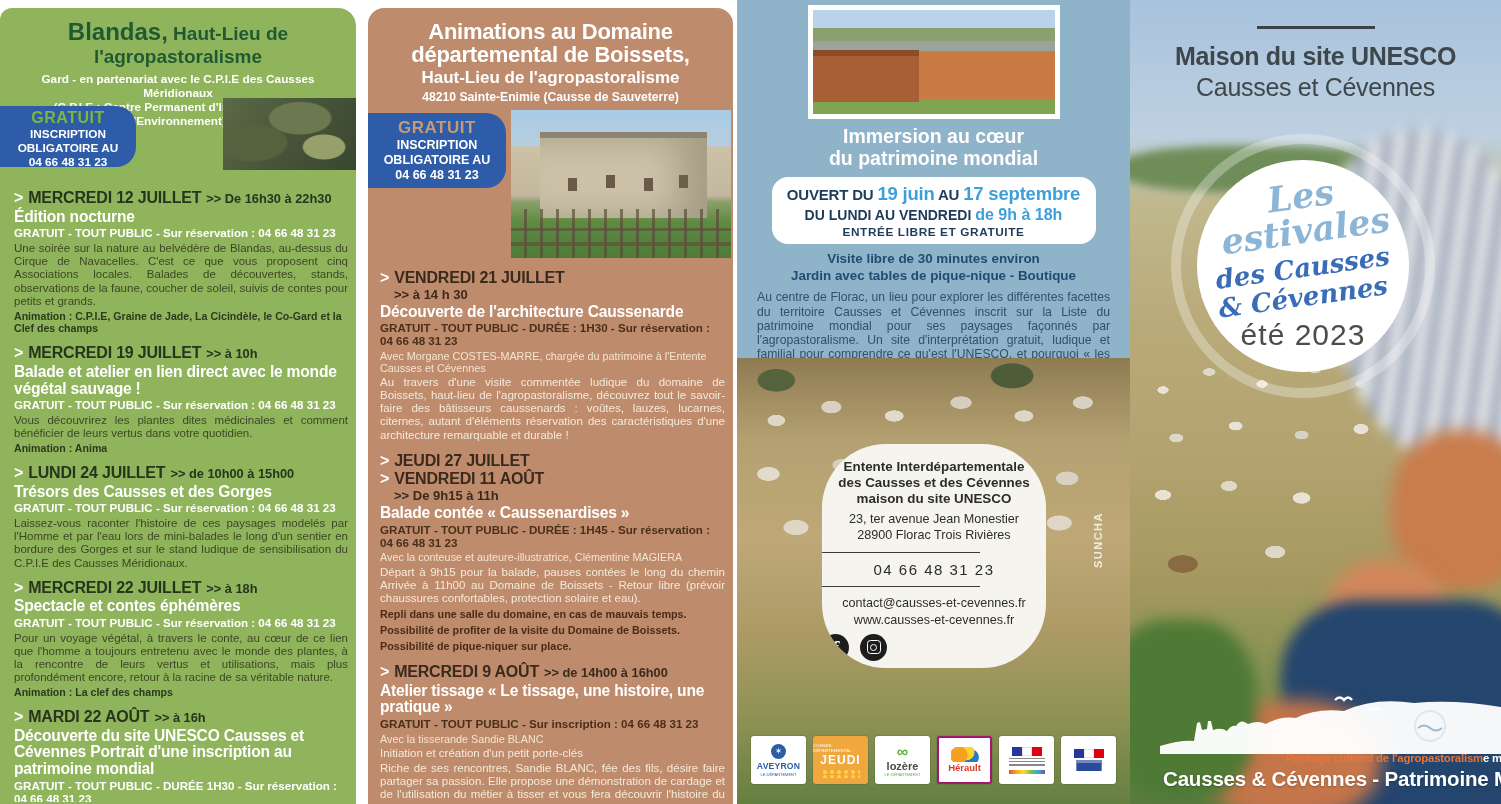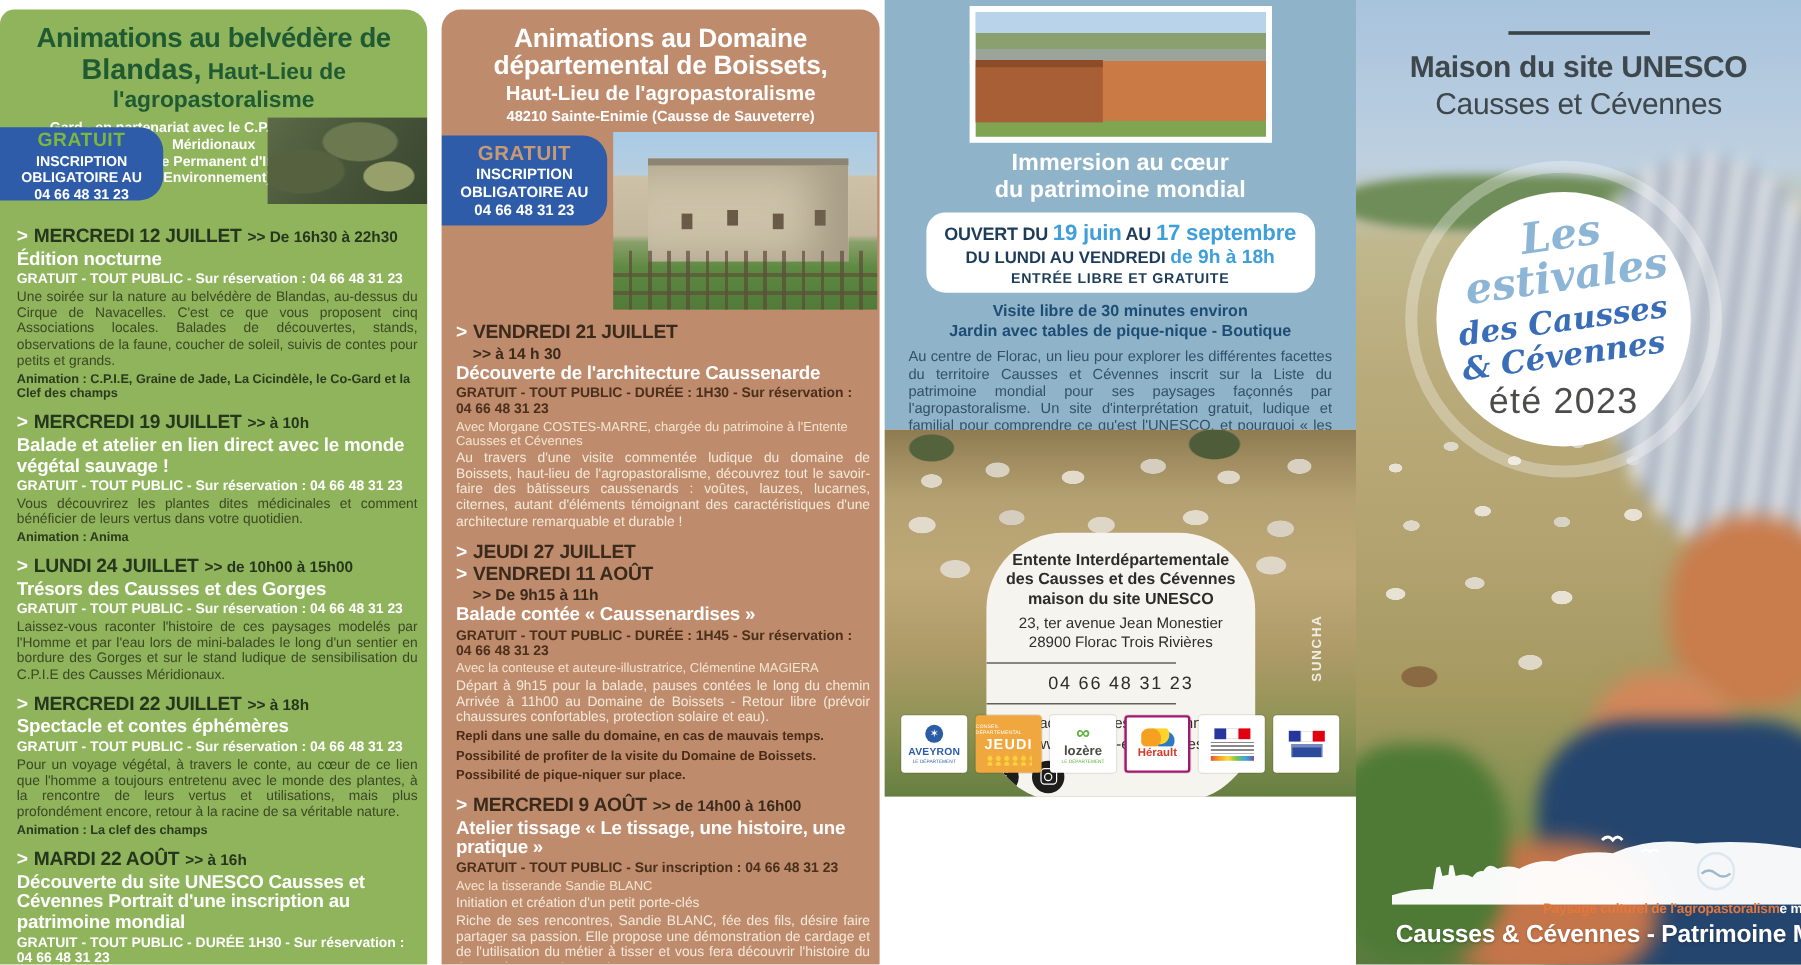--- a/index.html
+++ b/index.html
@@ -2,21 +2,21 @@
 <html><head>
 <meta charset="utf-8">
 <style>
   html,body{margin:0;padding:0;background:#fff;font-family:"Liberation Sans",sans-serif;}
   .page{position:relative;width:1501px;height:804px;background:#fff;overflow:hidden;}
 
   
   .panel{position:absolute;overflow:hidden;}
   #panel1{left:0;top:8px;width:356px;height:796px;background:#8fb45c;border-radius:12px 18px 0 0;}
   #panel2{left:368px;top:8px;width:365px;height:796px;background:#bf8b6d;border-radius:16px 16px 0 0;}
-  #panel3{left:737px;top:0;width:393px;height:664px;background:#fff;}
+  #panel3{left:737px;top:0;width:393px;height:804px;background:#fff;}
   #panel4{left:1130px;top:0;width:371px;height:804px;background:linear-gradient(180deg,#a8c3dd 0%,#bed0e0 17%,#c0b88e 25%,#b9aa79 40%,#b3a371 56%,#a59960 72%,#7a8f4e 87%,#5a7a3e 100%);}
 
   
   .p1-head{position:absolute;top:10px;left:0;right:0;text-align:center;padding:0 8px;}
   .p1-t1{font-size:23px;font-weight:bold;color:#1f5a33;letter-spacing:-.4px;}
   .p1-t2{font-size:19px;font-weight:bold;color:#1f5a33;margin-top:0;}
   .p1-t2 .big{font-size:24px;}
   .p1-sub{margin-top:5px;font-size:11.8px;font-weight:bold;color:#fff;line-height:1.18;}
   .badge{position:absolute;left:0;background:#2e5ca8;color:#fff;text-align:center;border-radius:0 20px 20px 0;}
   #p1-badge{top:98px;width:136px;height:58px;padding-top:3px;}
@@ -172,21 +172,20 @@
   .f-white{color:#fff;}
   .f-line2{position:absolute;left:0;right:2px;bottom:13px;text-align:center;color:#fff;font-weight:bold;font-size:20.5px;letter-spacing:-.2px;text-shadow:0 1px 2px rgba(0,0,0,.25);margin-left:33px;}
 </style>
 </head>
 <body>
 
 <div class="page">
 
   <div class="panel" id="panel1">
     <div class="p1-head">
-      <div class="p1-t1">Animations au belvédère de</div>
       <div class="p1-t2"><span class="big">Blandas,</span><span> Haut-Lieu de l'agropastoralisme</span></div>
       <div class="p1-sub">
         <div>Gard - en partenariat avec le C.P.I.E des Causses Méridionaux</div>
         <div>(C.P.I.E : Centre Permanent d'Initiatives pour l'Environnement)</div>
       </div>
     </div>
     <div class="badge" id="p1-badge">
       <div class="bfree">GRATUIT</div>
       <div class="bline">INSCRIPTION</div>
       <div class="bline">OBLIGATOIRE AU</div>
@@ -269,21 +268,21 @@
     <div id="p2-events">
         <div class="event">
           <div class="ev-date">
             <span class="chev">&gt;</span>
             <span>VENDREDI 21 JUILLET</span>
           </div>
           <div class="ev-time">&gt;&gt; à 14 h 30</div>
           <div class="ev-title">Découverte de l'architecture Caussenarde</div>
           <div class="ev-info">GRATUIT - TOUT PUBLIC - DURÉE : 1H30 - Sur réservation : 04 66 48 31 23</div>
           <div class="ev-avec">Avec Morgane COSTES-MARRE, chargée du patrimoine à l'Entente Causses et Cévennes</div>
-          <div class="ev-body">Au travers d'une visite commentée ludique du domaine de Boissets, haut-lieu de l'agropastoralisme, découvrez tout le savoir-faire des bâtisseurs caussenards : voûtes, lauzes, lucarnes, citernes, autant d'éléments témoignant des caractéristiques d'une architecture remarquable et durable !</div>
+          <div class="ev-body">Au travers d'une visite commentée ludique du domaine de Boissets, haut-lieu de l'agropastoralisme, découvrez tout le savoir-faire des bâtisseurs caussenards : voûtes, lauzes, lucarnes, citernes, autant d'éléments réservation des caractéristiques d'une architecture remarquable et durable !</div>
         </div>
         <div class="event">
           <div class="ev-date">
             <span class="chev">&gt;</span>
             <span>JEUDI 27 JUILLET</span>
           </div>
           <div class="ev-date">
             <span class="chev">&gt;</span>
             <span>VENDREDI 11 AOÛT</span>
           </div>

